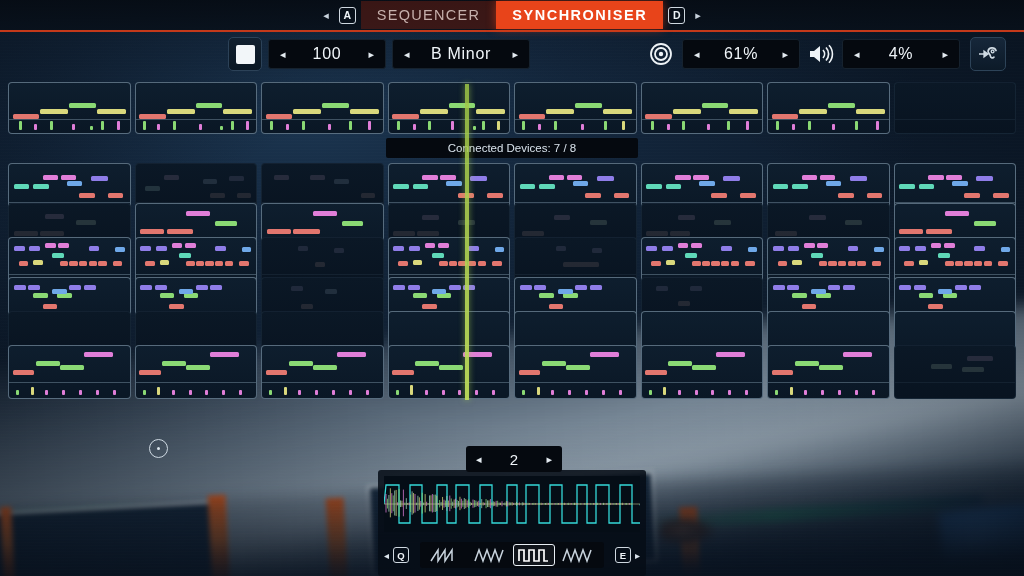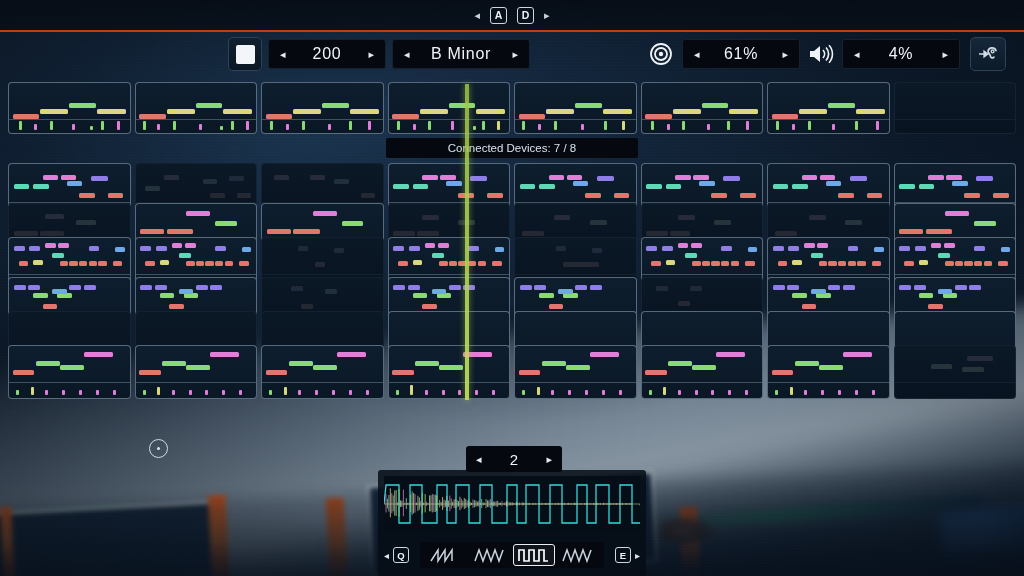--- a/index.html
+++ b/index.html
@@ -255,33 +255,35 @@
     <div class="bg-smudge2"></div>
     <div class="bg-blue-obj"></div>
     <div class="bg-dark-band"></div>
     <div class="bg-scan"></div>
     <div class="bg-vignette"></div>
   </div>
 
   <div class="tabbar">
     <span class="tab-nav">◂</span>
     <span class="kbd">A</span>
+    <div class="tab t-left">SEQUENCER</div>
+    <div class="tab active">SYNCHRONISER</div>
     <span class="kbd">D</span>
     <span class="tab-nav">▸</span>
   </div>
 
   <div class="ctrlbar">
 
     <div class="ctrl-group cg-left">
       <div class="sqbtn">
         <span class="white-square"></span>
       </div>
       <div class="spinner w-num">
         <span class="arw">◂</span>
-        <span class="val">200</span>
+        <span class="val">100</span>
         <span class="arw">▸</span>
       </div>
       <div class="spinner w-short">
         <span class="arw">◂</span>
         <span class="val">B Minor</span>
         <span class="arw">▸</span>
       </div>
     </div>
 
     <div class="ctrl-group cg-right">

